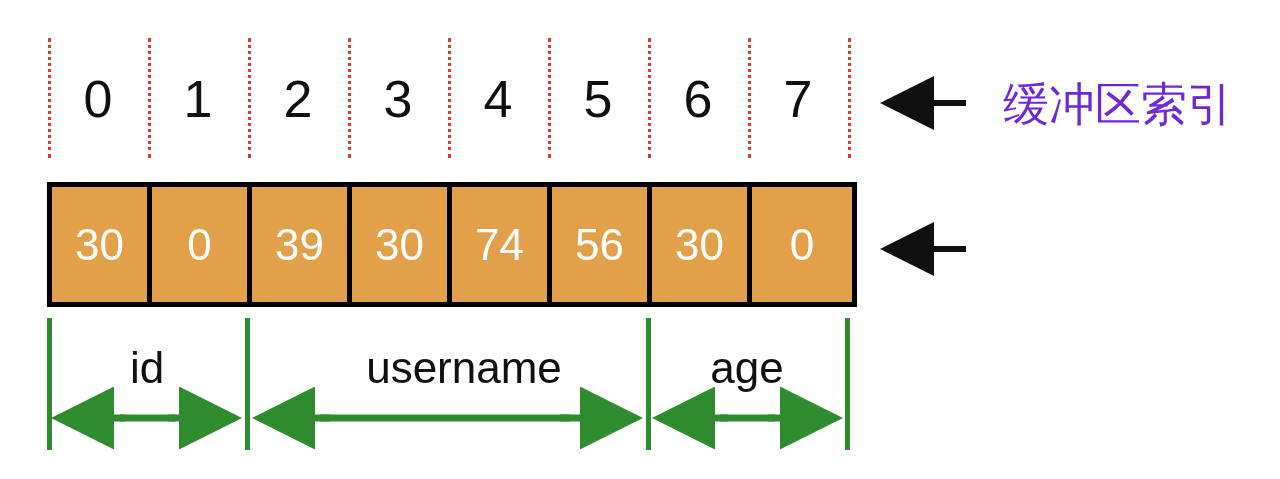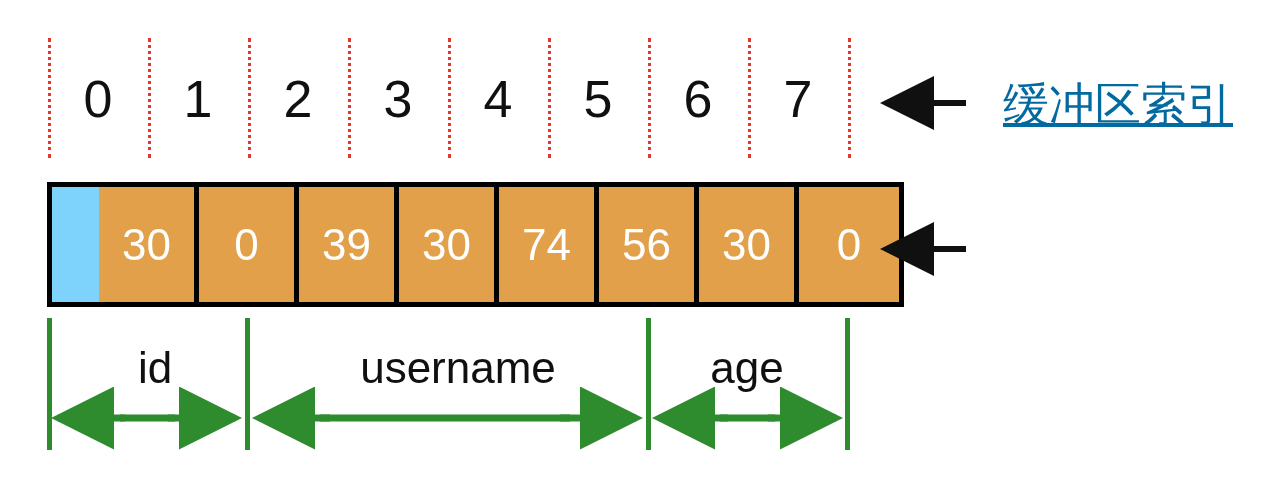--- a/index.html
+++ b/index.html
@@ -48,21 +48,20 @@
   
   .buffer-row {
     position: absolute;
     left: 47px;
     top: 182px;
     height: 125px;
     display: flex;
     border: 5px solid #000000;
     box-sizing: border-box;
     background: #7dd3fc;
-    padding-left: 47px;
   }
   .cell {
     width: 100px;
     box-sizing: border-box;
     background: #e3a04a;
     border-right: 5px solid #000000;
     display: flex;
     align-items: center;
     justify-content: center;
     font-size: 44px;
@@ -92,24 +91,23 @@
     font-family: "Liberation Sans", sans-serif;
     white-space: nowrap;
   }
 
   
   .annot-text {
     position: absolute;
     height: 64px;
     line-height: 64px;
     font-size: 46px;
-    color: #0369a1;
+    color: #6d28d9;
     font-family: "Liberation Sans", sans-serif;
     white-space: nowrap;
-    text-decoration: underline;
   }
   .annot-cn { font-family: "DejaVu Sans", sans-serif; }
 
   svg.overlay {
     position: absolute;
     left: 0;
     top: 0;
     pointer-events: none;
   }
 </style>
@@ -151,22 +149,22 @@
   </div>
 
   <div class="layer">
     <div class="fsep" style="left:47px;"></div>
     <div class="fsep" style="left:245px;"></div>
     <div class="fsep" style="left:646px;"></div>
     <div class="fsep" style="left:845px;"></div>
   </div>
 
   <div class="layer">
-    <div class="field-label" style="left:55px;  width:200px;">id</div>
-    <div class="field-label" style="left:256px; width:404px;">username</div>
+    <div class="field-label" style="left:47px;  width:200px;">id</div>
+    <div class="field-label" style="left:262px; width:404px;">username</div>
     <div class="field-label" style="left:646px; width:202px;">age</div>
   </div>
 
   <div class="layer">
     <div class="annot-text annot-cn" style="left:1003px; top:72px;">缓冲区索引</div>
   </div>
 
   <svg class="overlay" width="1280" height="479">
     <defs>
       <marker id="blkArrow" markerWidth="9" markerHeight="9" refX="8" refY="4.5" orient="auto" markerUnits="strokeWidth">

